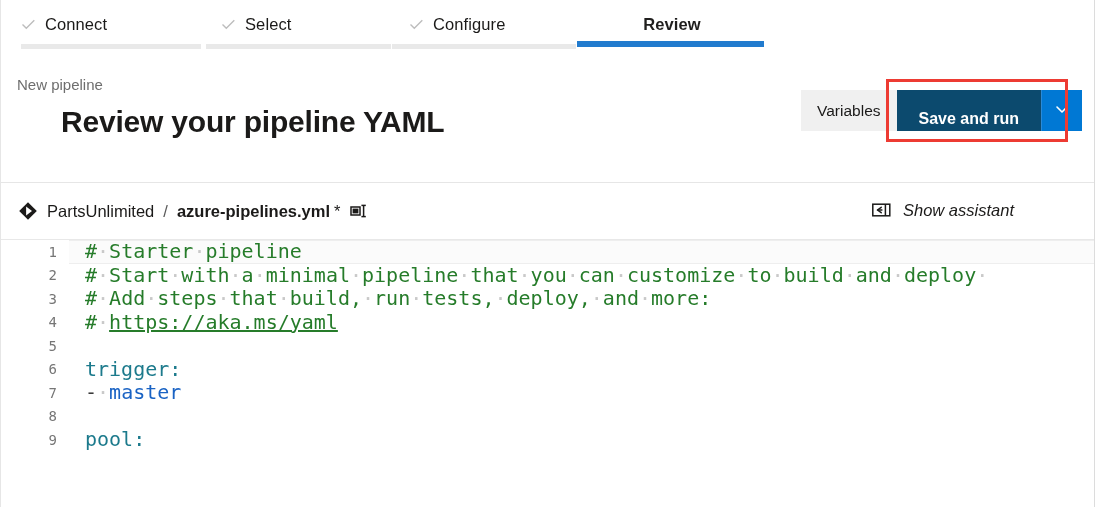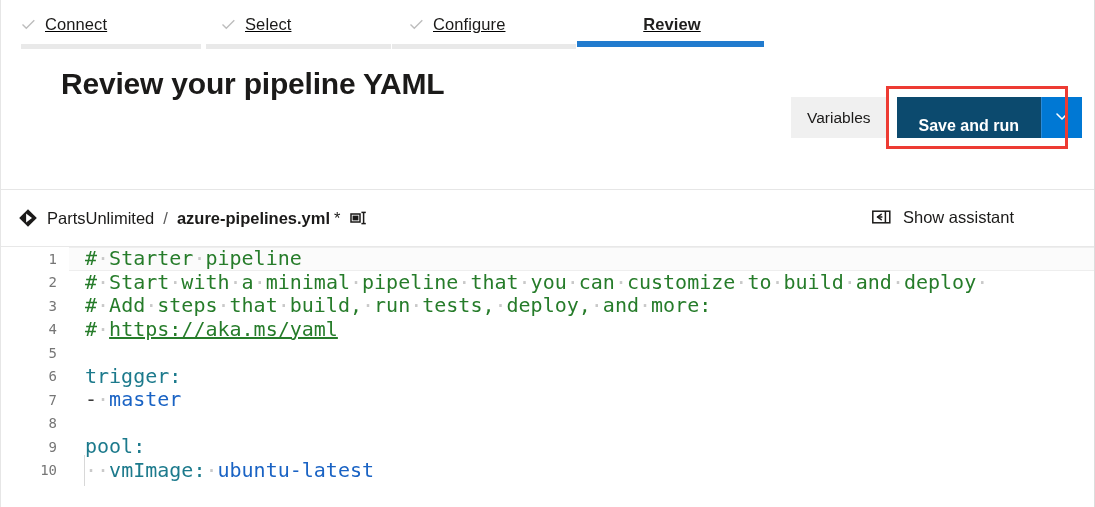--- a/index.html
+++ b/index.html
@@ -43,21 +43,20 @@
     align-items: flex-start;
     cursor: pointer;
     user-select: none;
   }
 
   .wiz-tab .wt-inner {
     display: flex;
     align-items: center;
     gap: 9px;
     padding-left: 20px;
-    text-decoration: underline;
   }
 
   .wiz-check {
     display: inline-block;
     width: 15px;
     height: 15px;
     position: relative;
     flex: 0 0 auto;
   }
   .wiz-check svg { display: block; }
@@ -121,21 +120,20 @@
     letter-spacing: -0.2px;
     margin-left: 44px;
   }
 
   .header-actions {
     position: absolute;
     right: 12px;
     top: 33px;
     display: flex;
     align-items: center;
-    gap: 10px;
   }
 
   .btn-variables {
     background: #f0f0f0;
     border: none;
     color: #1b1a19;
     font-size: 15.5px;
     font-family: "Liberation Sans", sans-serif;
     height: 41px;
     padding: 0 16px;
@@ -236,20 +234,21 @@
   }
 
   .assistant-toggle {
     position: absolute;
     right: 80px;
     top: 17px;
     display: flex;
     align-items: center;
     gap: 11px;
     cursor: pointer;
+    font-style: italic;
   }
   .assistant-icon { width: 20px; height: 16px; display: block; }
   .assistant-label {
     font-size: 16.5px;
     color: #1b1a19;
     line-height: 20px;
     white-space: nowrap;
   }
 
   
@@ -372,20 +371,21 @@
         <div class="wt-inner">
           <span class="wiz-label">Review</span>
         </div>
         <span class="wiz-bar active"></span>
       </div>
 
     </div>
   </div>
 
   <div class="header">
+    <div class="breadcrumb-small">New pipeline</div>
     <div class="page-title">Review your pipeline YAML</div>
 
     <div class="header-actions">
       <button class="btn-variables">Variables</button>
 
       <div class="split-wrap">
         <button class="btn-primary">Save and run</button>
         <span class="btn-split-sep"></span>
         <button class="btn-caret">
           <span>
@@ -463,19 +463,15 @@
         <span class="code"><span class="tk-dash">-</span><span class="ws">·</span><span class="tk-value">master</span></span>
       </div>
       <div class="code-line">
         <span class="ln">8</span>
         <span class="code"></span>
       </div>
       <div class="code-line">
         <span class="ln">9</span>
         <span class="code"><span class="tk-key">pool</span><span class="tk-punct">:</span></span>
       </div>
-      <div class="code-line">
-        <span class="ln">10</span>
-        <span class="code"><span class="ws indent-guide">·</span><span class="ws">·</span><span class="tk-key">vmImage</span><span class="tk-punct">:</span><span class="ws">·</span><span class="tk-value">ubuntu-latest</span></span>
-      </div>
     </div>
 
 </div>
 
 </body></html>

